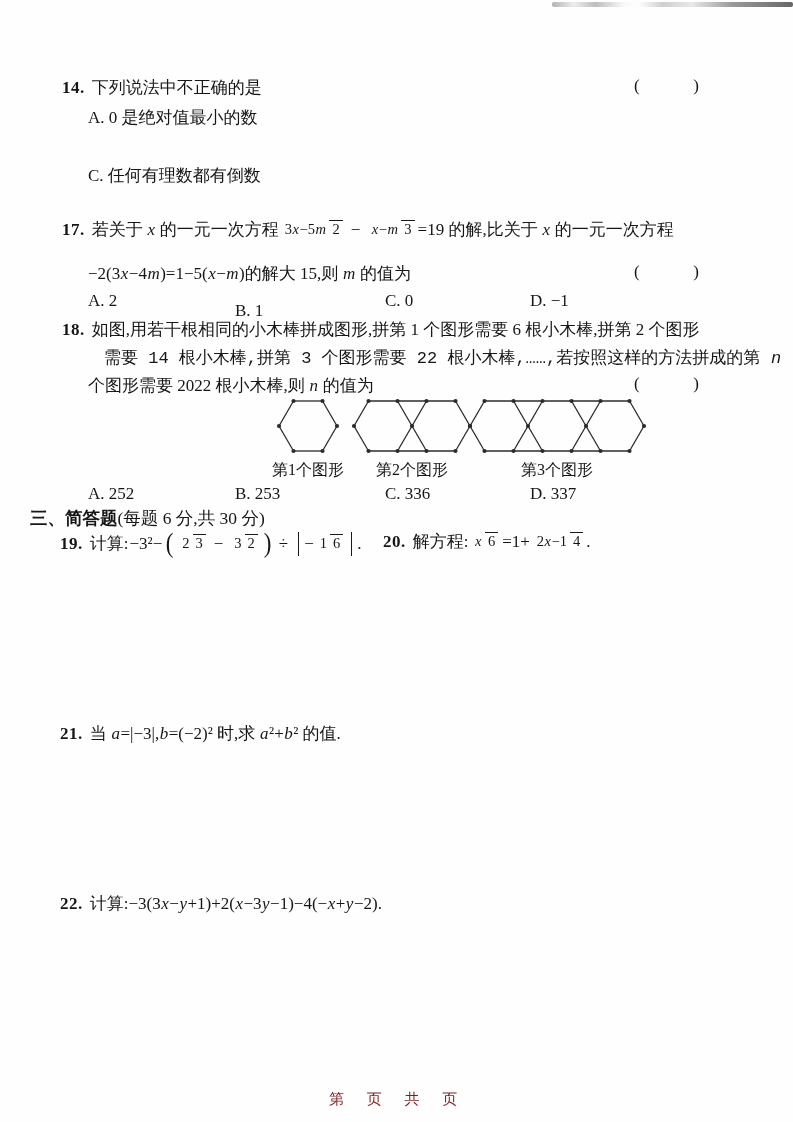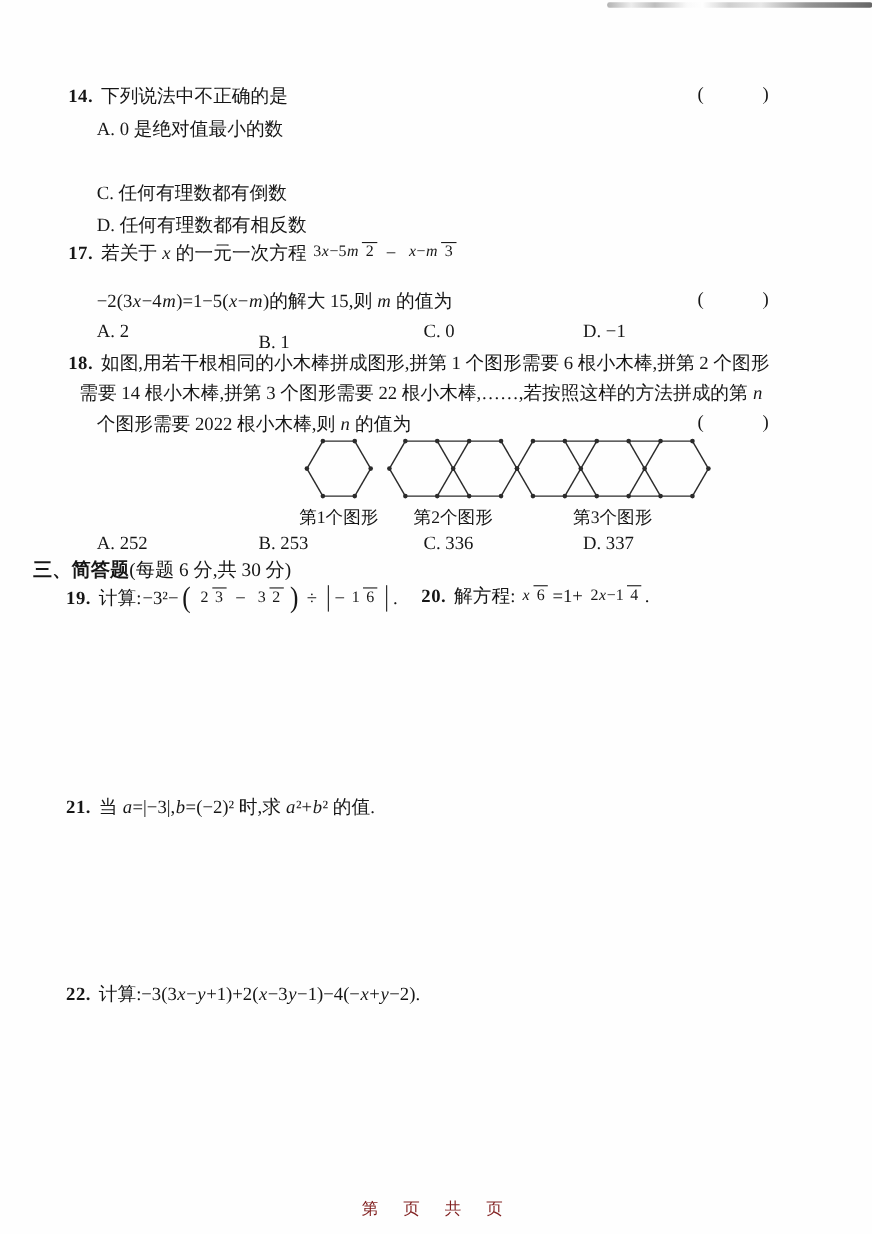--- a/index.html
+++ b/index.html
@@ -46,46 +46,46 @@
 <div class="page">
 
   <div class="smudge"></div>
 
   <div class="abs" style="top:76px; left:62px;">
     <b class="qnum">14.</b><span>下列说法中不正确的是</span>
   </div>
   <div class="abs paren" style="top:76px; left:634px;">(          )</div>
   <div class="abs" style="top:106px; left:88px;">A. 0 是绝对值最小的数</div>
   <div class="abs" style="top:164px; left:88px;">C. 任何有理数都有倒数</div>
-  <div class="abs" style="top:193px; left:88px;">D. 任何有理数都有相反数</div>
 
   <div class="abs mathline" style="top:218px; left:62px;">
     <b class="qnum">17.</b>
     <span>若关于 <i>x</i> 的一元一次方程</span>
     <span class="frac">
         <span class="num">3<i>x</i>−5<i>m</i></span>
         <span class="den">2</span>
       </span>
     <span class="op">−</span>
     <span class="frac">
         <span class="num"><i>x</i>−<i>m</i></span>
         <span class="den">3</span>
       </span>
+    <span>=19 的解,比关于 <i>x</i> 的一元一次方程</span>
   </div>
   <div class="abs" style="top:262px; left:88px;">−2(3<i>x</i>−4<i>m</i>)=1−5(<i>x</i>−<i>m</i>)的解大 15,则 <i>m</i> 的值为</div>
   <div class="abs paren" style="top:262px; left:634px;">(          )</div>
   <div class="abs" style="top:291px; left:88px;">A. 2</div>
   <div class="abs" style="top:291px; left:235px;margin-top:10px;">B. 1</div>
   <div class="abs" style="top:291px; left:385px;">C. 0</div>
   <div class="abs" style="top:291px; left:530px;">D. −1</div>
 
   <div class="abs" style="top:318px; left:62px;">
     <b class="qnum">18.</b><span>如图,用若干根相同的小木棒拼成图形,拼第 1 个图形需要 6 根小木棒,拼第 2 个图形</span>
   </div>
-  <div class="abs" style="top:346px; left:72px;">需要 14 根小木棒,拼第 3 个图形需要 22 根小木棒,……,若按照这样的方法拼成的第 <i>n</i></div>
+  <div class="abs" style="top:346px; left:104px;font-family:Liberation Mono, monospace;">需要 14 根小木棒,拼第 3 个图形需要 22 根小木棒,……,若按照这样的方法拼成的第 <i>n</i></div>
   <div class="abs" style="top:374px; left:88px;">个图形需要 2022 根小木棒,则 <i>n</i> 的值为</div>
   <div class="abs paren" style="top:374px; left:634px;">(          )</div>
 
   <div class="abs figblock" style="top:397px; left:228px;">
     <svg width="66" height="58" viewBox="0 0 66 58">
         <line x1="18.5" y1="4" x2="47.5" y2="4"></line>
         <line x1="18.5" y1="54" x2="47.5" y2="54"></line>
         <line x1="4" y1="29" x2="18.5" y2="4"></line>
         <line x1="4" y1="29" x2="18.5" y2="54"></line>
         <line x1="62" y1="29" x2="47.5" y2="4"></line>

